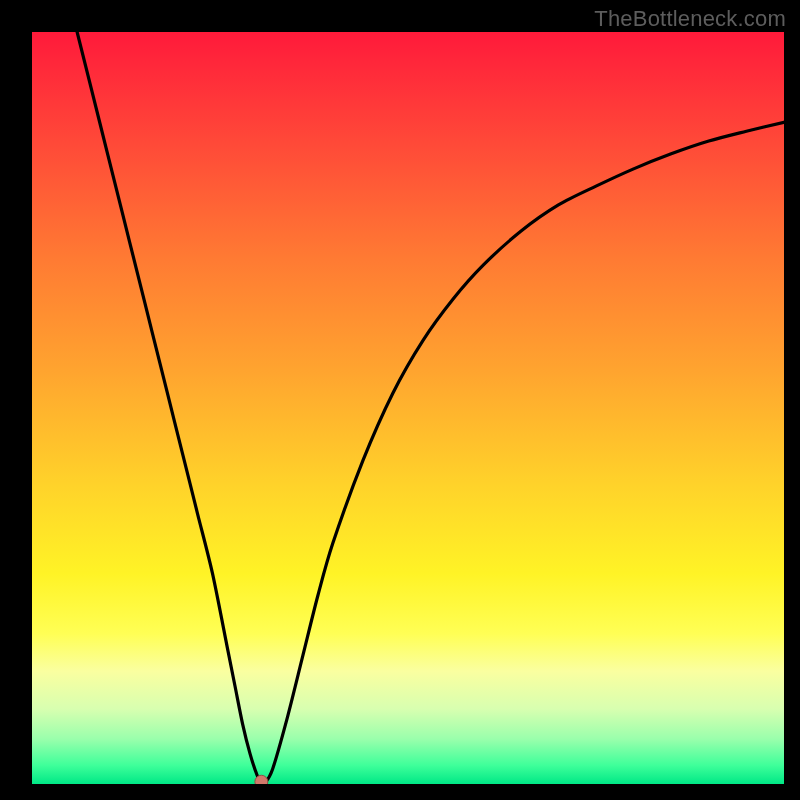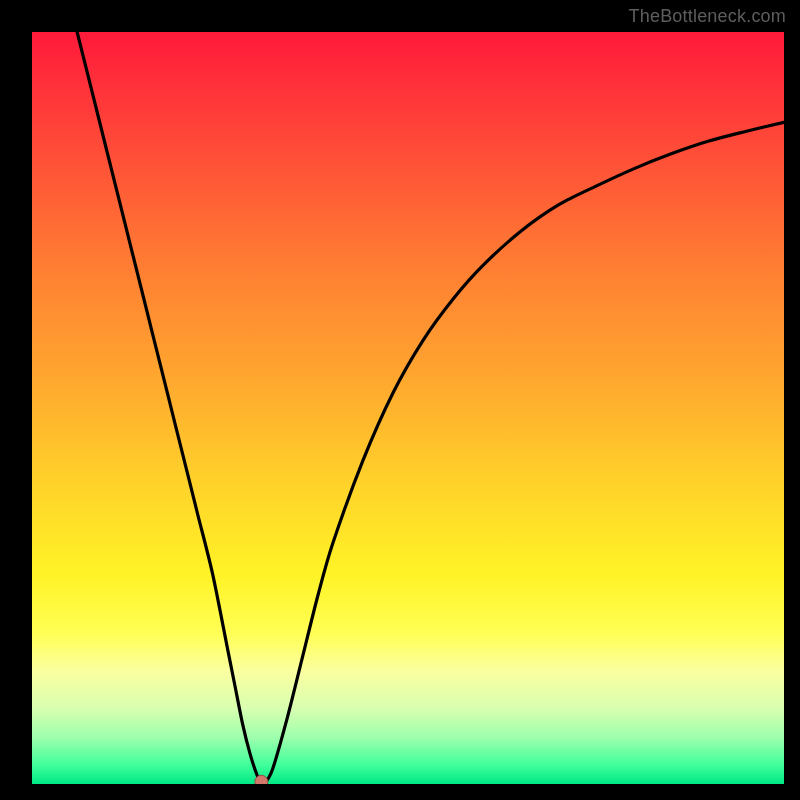--- a/index.html
+++ b/index.html
@@ -36,21 +36,21 @@
     position: absolute;
     left: 0;
     top: 0;
     width: 100%;
     height: 100%;
   }
   .watermark {
     position: absolute;
     top: 6px;
     right: 14px;
-    font-size: 18px;
+    font-size: 22px;
     font-weight: 400;
     color: #5d5d5d;
     letter-spacing: 0.2px;
     user-select: none;
     text-align: right;
   }
 </style>
 </head>
 <body>
 

